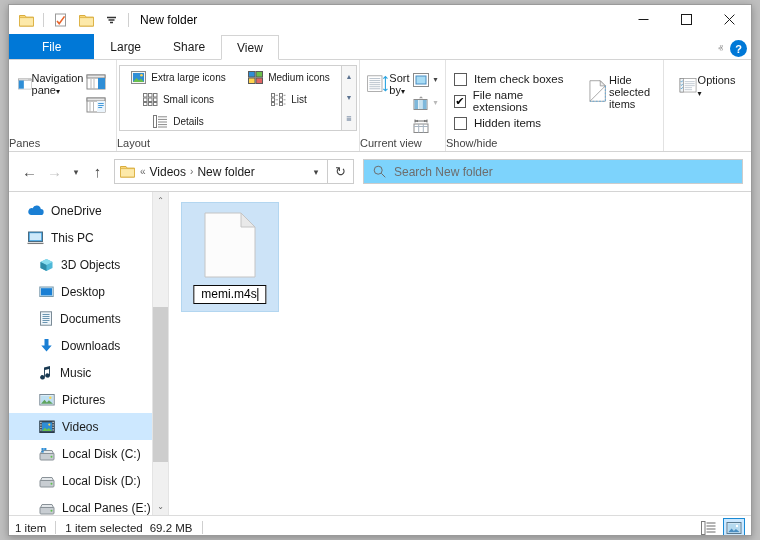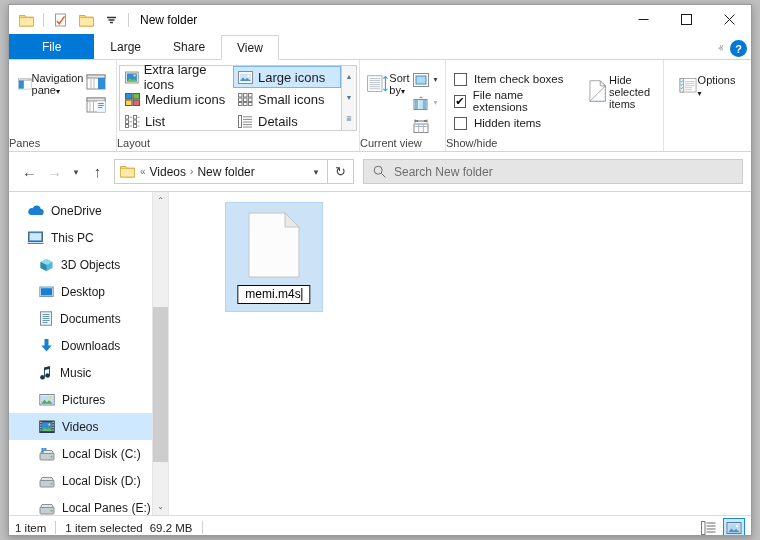--- a/index.html
+++ b/index.html
@@ -127,23 +127,24 @@
     margin-top: 1px;
   }
   .gal-items {
     display: grid;
     grid-template-columns: 113px 108px;
     grid-template-rows: 22px 22px 22px;
     padding: 0;
   }
   .gal-item {
     display: flex; align-items: center; gap: 5px;
-    font-size: 13px; color: #1a1a1a;
+    font-size: 10px; color: #1a1a1a;
     padding-left: 4px;
     border: 1px solid transparent;
+    justify-content: center;
   }
   .gal-item.selected { background: #cce8ff; border: 1px solid #7eb4ea; }
   .gal-scroll {
     width: 15px;
     border-left: 1px solid #cfcfcf;
     background: #f6f6f6;
     display: flex; flex-direction: column;
     justify-content: space-around; align-items: center;
   }
   .gal-scroll div {
@@ -198,21 +199,21 @@
   }
   .refreshbtn {
     width: 26px; height: 25px;
     border: 1px solid #cccccc; border-left: none;
     display: flex; align-items: center; justify-content: center;
     font-size: 13px; color: #444; background: #fff;
   }
   .searchbox {
     flex: 1;
     height: 25px; margin-left: 9px;
-    border: 1px solid #cccccc; background: #e5e5e5;
+    border: 1px solid #cccccc; background: #7dd3fc;
     display: flex; align-items: center; gap: 8px;
     padding-left: 9px;
     font-size: 12px; color: #6d6d6d;
   }
 
   
   #content { display: flex; height: 323px; }
 
   #nav {
     width: 160px;
@@ -255,21 +256,20 @@
     padding: 10px 0 0 12px;
   }
   .fileitem {
     width: 98px; height: 110px;
     background: #cce3f7;
     border: 1px solid #b3d6f0;
     display: flex; flex-direction: column;
     align-items: center;
     padding-top: 9px;
     position: relative;
-    margin-left: 44px;
   }
   .doc-icon { position: relative; width: 52px; height: 66px; }
   .rename-wrap {
     position: absolute; bottom: 7px;
     left: 50%; transform: translateX(-50%);
   }
   .rename-box {
     border: 1px solid #0a0a0a;
     background: #ffffff;
     padding: 1px 7px 2px 7px;
@@ -407,29 +407,20 @@
         <div class="gallery">
           <div class="gal-items">
             <div class="gal-item">
               <svg width="15" height="13" viewBox="0 0 15 13">
                   <rect x="0.5" y="0.5" width="14" height="12" fill="#f6f6f6" stroke="#8a8a8a"></rect>
                   <rect x="2" y="2" width="11" height="9" fill="#2f8ed6"></rect>
                   <path d="M2 11l3.5-4 2.5 2.5 2-2 3 3.5z" fill="#6abf4b"></path>
                   <circle cx="10.5" cy="4.2" r="1.3" fill="#ffd34e"></circle>
                 </svg>
               <span>Extra large icons</span>
-            </div>
-            <div class="gal-item selected">
-              <svg width="15" height="13" viewBox="0 0 15 13">
-                  <rect x="0.5" y="0.5" width="14" height="12" fill="#f6f6f6" stroke="#8a8a8a"></rect>
-                  <rect x="2" y="3" width="11" height="7" fill="#cfe5f5"></rect>
-                  <path d="M2 10l3-3.5 2.2 2.2 1.8-1.8L13 10z" fill="#4a8ec2"></path>
-                  <circle cx="10.5" cy="5" r="1" fill="#fff"></circle>
-                </svg>
-              <span>Large icons</span>
             </div>
             <div class="gal-item">
               <svg width="15" height="13" viewBox="0 0 15 13">
                   <rect x="0.5" y="0.5" width="6.5" height="5.5" fill="#2f8ed6" stroke="#5a5a5a"></rect>
                   <rect x="8" y="0.5" width="6.5" height="5.5" fill="#6abf4b" stroke="#5a5a5a"></rect>
                   <rect x="0.5" y="7" width="6.5" height="5.5" fill="#ffd34e" stroke="#5a5a5a"></rect>
                   <rect x="8" y="7" width="6.5" height="5.5" fill="#e06464" stroke="#5a5a5a"></rect>
                 </svg>
               <span>Medium icons</span>
             </div>

